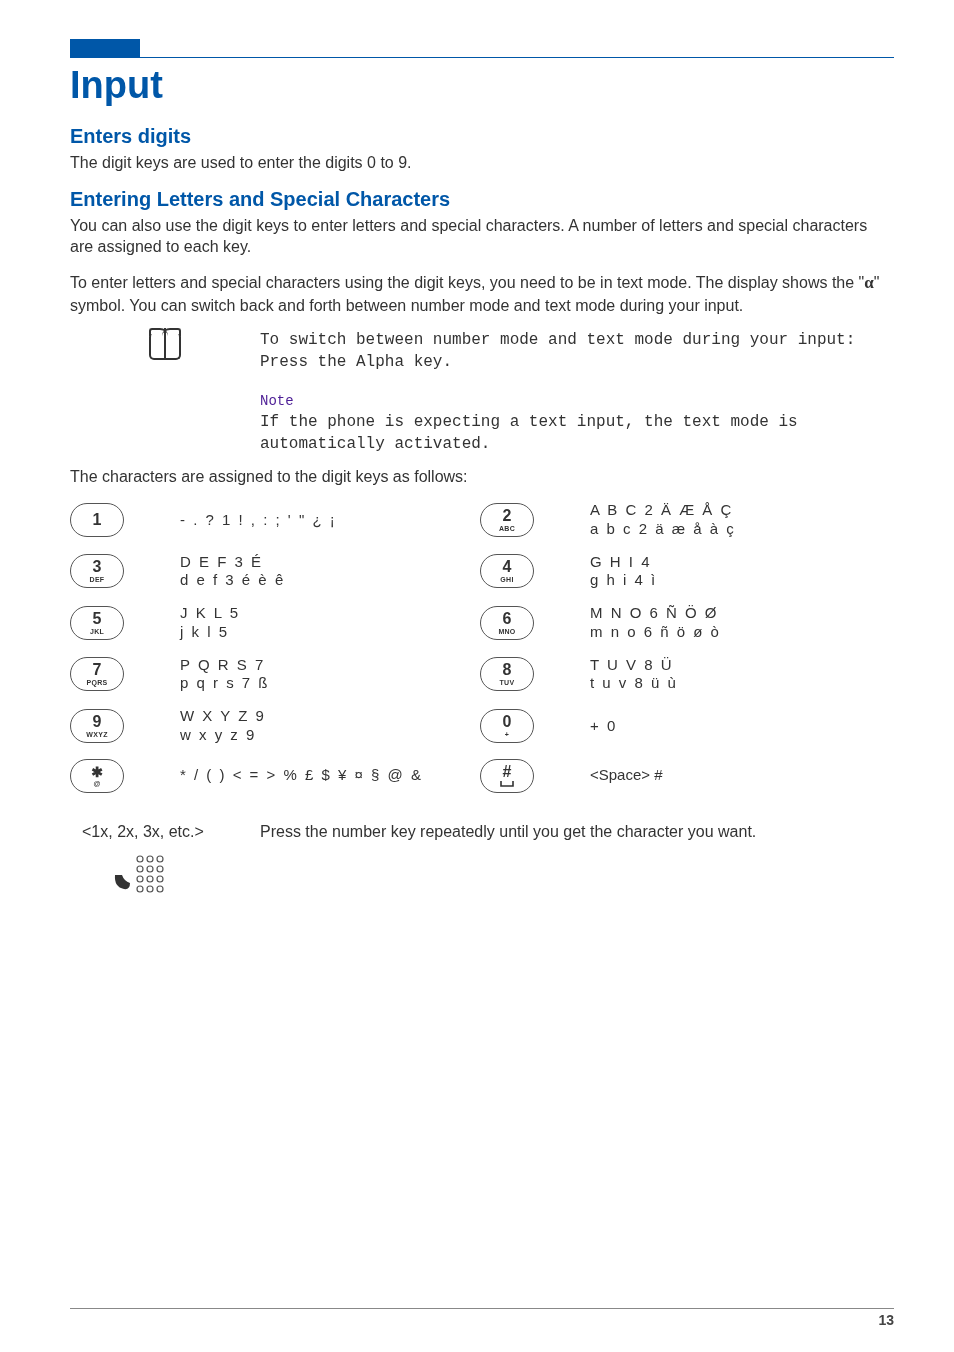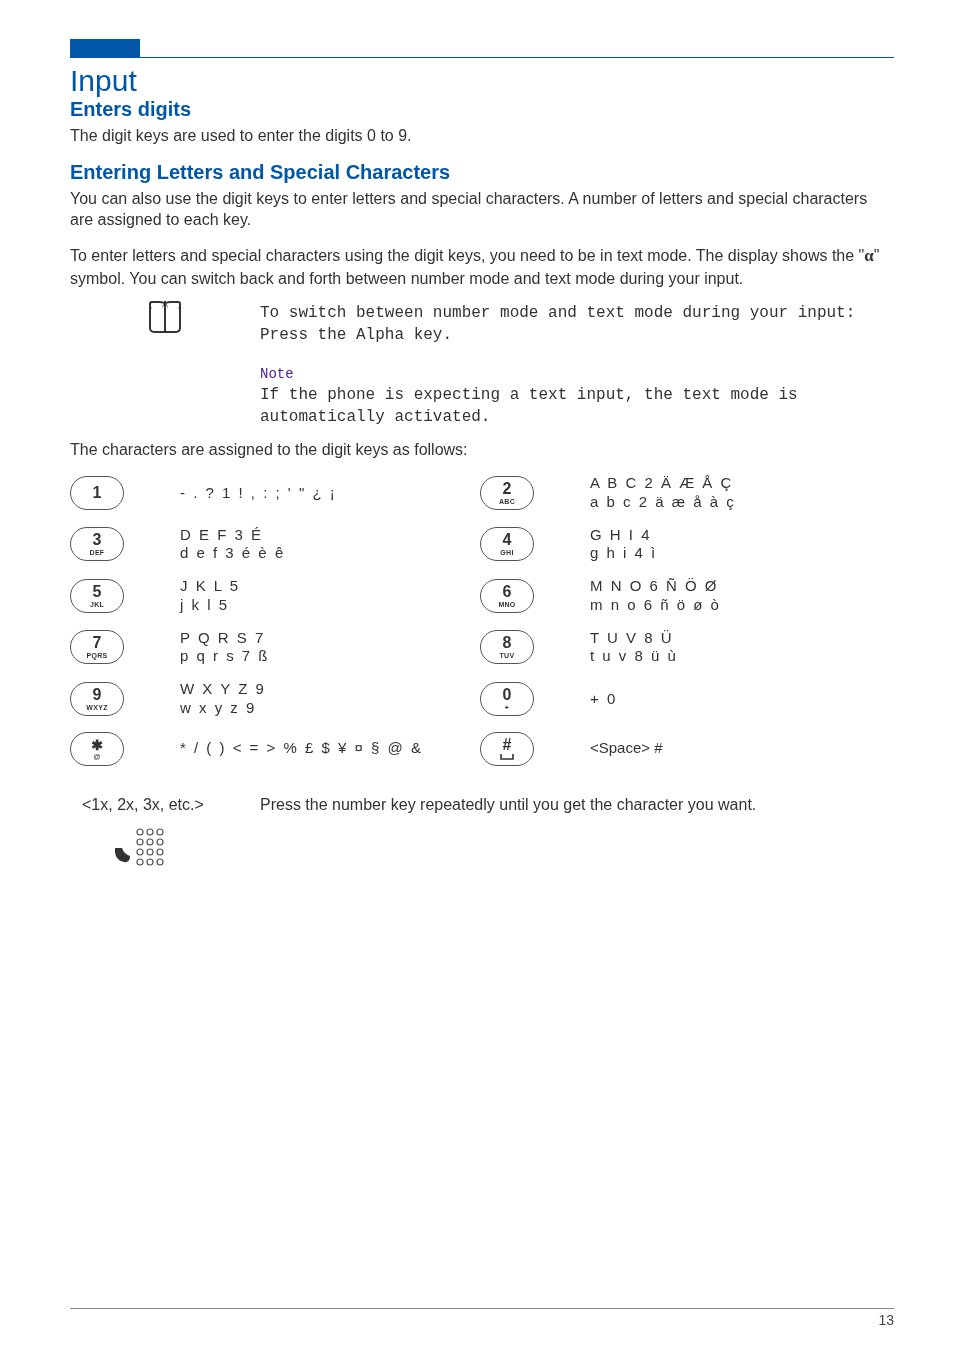--- a/index.html
+++ b/index.html
@@ -32,23 +32,24 @@
     background: transparent;
   }
   .header-underline {
     border-bottom: 1px solid #0057a8;
     display: flex;
     align-items: flex-end;
     height: 28px;
     width: 100%;
   }
   h1 {
-    font-size: 30px;
+    font-size: 38px;
     color: #0057a8;
-    font-weight: normal;
+    font-weight: bold;
+    margin-bottom: 18px;
     margin-top: 6px;
   }
   h2 {
     font-size: 20px;
     color: #0057a8;
     font-weight: bold;
     margin-bottom: 4px;
   }
   p {
     font-size: 16px;
@@ -170,20 +171,21 @@
   .footer {
     position: absolute;
     bottom: 24px;
     right: 60px;
     font-size: 14px;
     color: #444;
     border-top: 0.5px solid #888;
     width: calc(100% - 130px);
     text-align: right;
     padding-top: 3px;
+    font-weight: bold;
   }
 </style>
 </head>
 <body>
 
 <div class="header-underline">
   <div class="blue-bar"></div>
   <div class="header-line"></div>
 </div>
 

